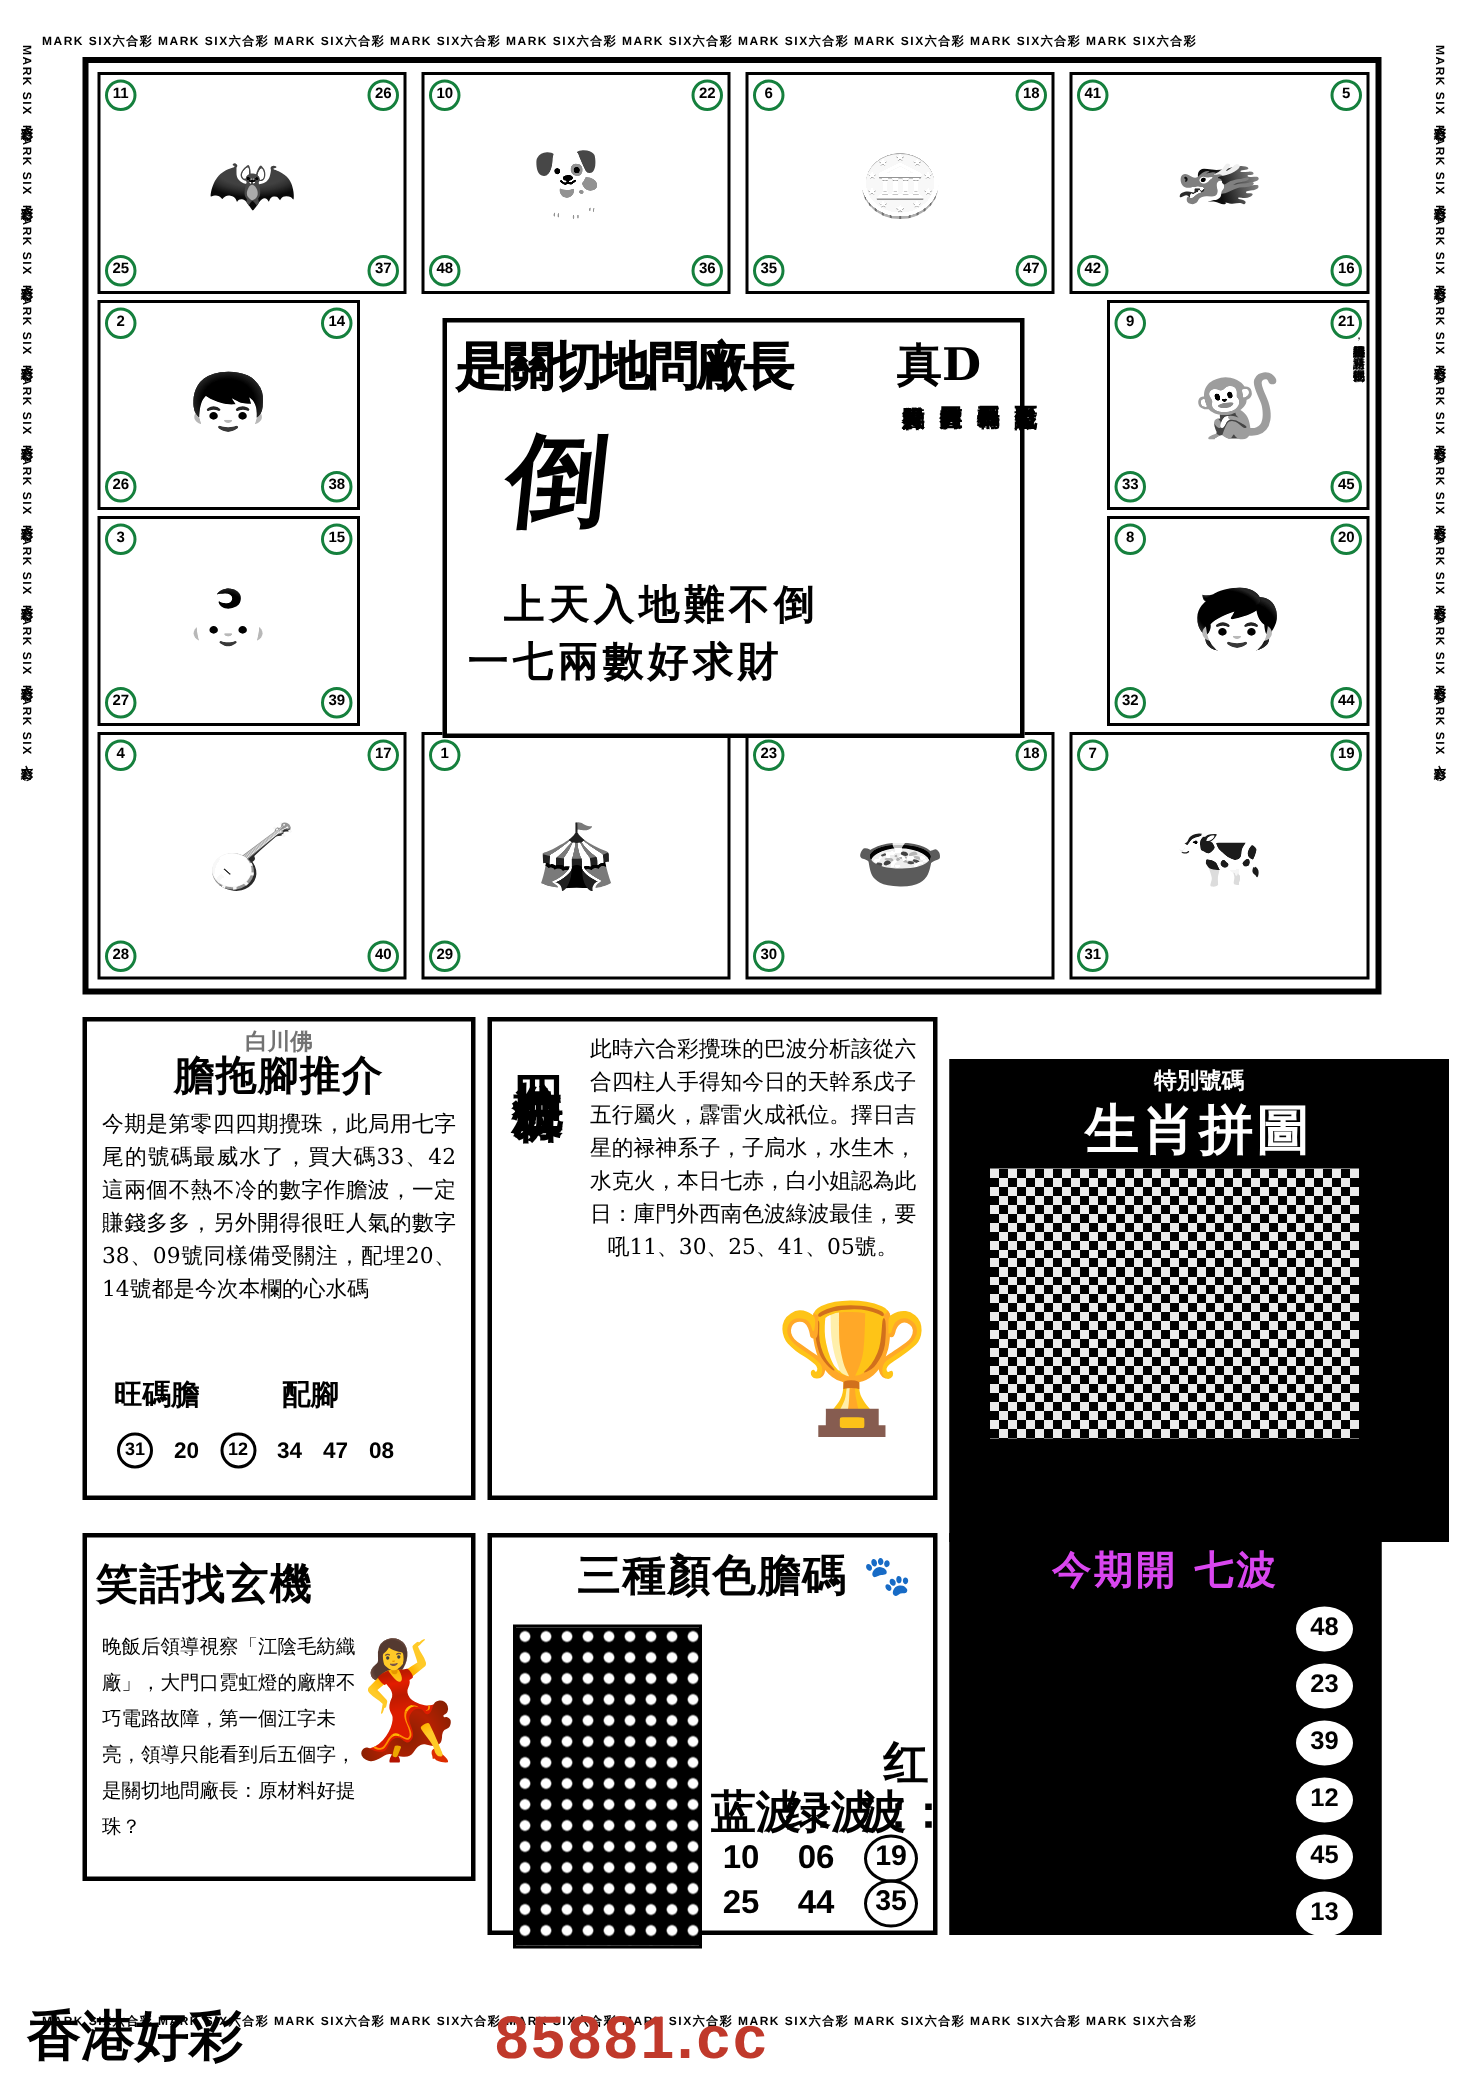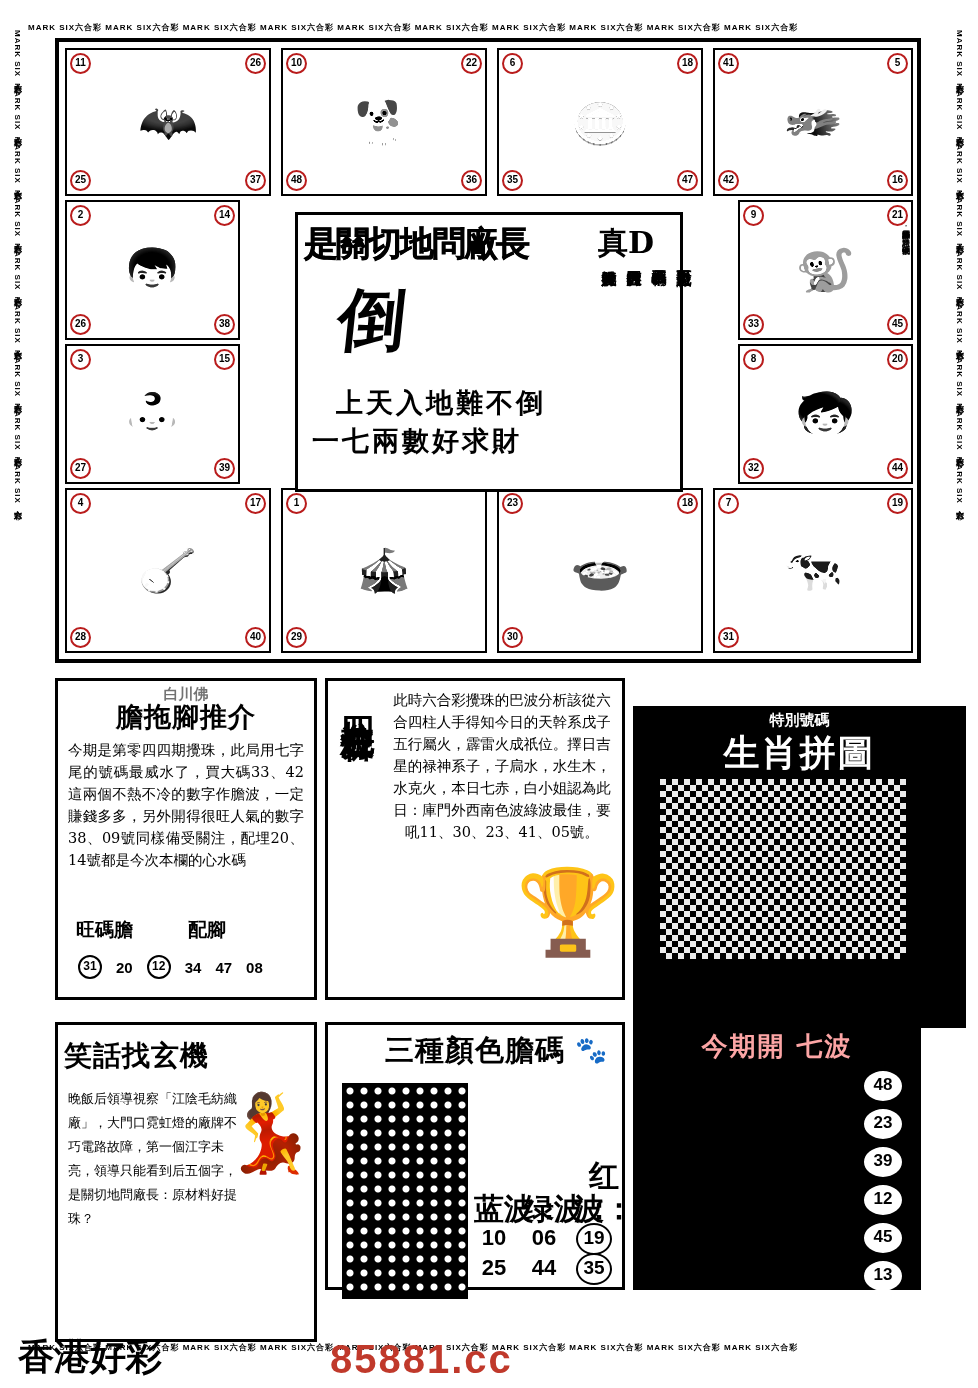--- a/index.html
+++ b/index.html
@@ -39,21 +39,21 @@
   .grid-frame{
     position:absolute;left:55px;top:38px;width:866px;height:625px;
     border:4px solid #000;background:#fff;box-sizing:border-box;
   }
   .cell{
     position:absolute;border:2px solid #000;background:#fff;box-sizing:border-box;
     overflow:hidden;
   }
   .cell .num{
     position:absolute;width:17px;height:17px;border-radius:50%;
-    border:2px solid #b91c1c;background:#fff;
+    border:2px solid #15803d;background:#fff;
     font-size:10px;font-weight:bold;line-height:15px;text-align:center;
     font-family:"Liberation Sans",sans-serif;
   }
   .n-tl{left:3px;top:3px;}
   .n-tr{right:3px;top:3px;}
   .n-bl{left:3px;bottom:3px;}
   .n-br{right:3px;bottom:3px;}
   .art{
     position:absolute;left:0;right:0;top:0;bottom:0;
     display:flex;align-items:center;justify-content:center;
@@ -145,21 +145,21 @@
     font-family:"DejaVu Serif",serif;font-weight:bold;font-size:30px;
     line-height:33px;text-align:center;
   }
   .wave-nums{
     position:absolute;bottom:8px;font-size:22px;font-weight:bold;
     font-family:"Liberation Sans",sans-serif;text-align:center;
   }
 
   
   .tv-head{
-    position:absolute;top:4px;left:0;right:0;text-align:center;color:#fca5a5;
+    position:absolute;top:4px;left:0;right:0;text-align:center;color:#d946ef;
     font-family:"DejaVu Serif",serif;font-weight:bold;font-size:26px;letter-spacing:2px;
   }
   .tv-body{
     position:absolute;left:10px;top:48px;width:198px;
     font-family:"DejaVu Serif",serif;font-size:14px;line-height:21px;color:#fff;
   }
   .tv-balls{position:absolute;right:6px;top:46px;width:48px;}
   .tv-ball{
     width:34px;height:26px;margin-bottom:8px;border:2px solid #fff;border-radius:50%;
     background:#fff;color:#000;font-weight:bold;font-size:17px;
@@ -343,32 +343,32 @@
       <span style="font-size:15px;font-weight:bold;font-family:'Liberation Sans',sans-serif;">20</span>
       <span class="nball">12</span>
       <span style="font-size:15px;font-weight:bold;font-family:'Liberation Sans',sans-serif;">34</span>
       <span style="font-size:15px;font-weight:bold;font-family:'Liberation Sans',sans-serif;">47</span>
       <span style="font-size:15px;font-weight:bold;font-family:'Liberation Sans',sans-serif;">08</span>
     </div>
   </div>
 
   <div class="box" style="left:325px;top:678px;width:300px;height:322px;">
     <div style="position:absolute;left:6px;top:10px;width:46px;writing-mode:vertical-rl;font-family:'DejaVu Serif',serif;font-weight:bold;font-size:34px;line-height:44px;letter-spacing:2px;">四柱色波分析</div>
-    <div class="body-cn" style="position:absolute;left:62px;right:8px;top:8px;text-align:center;">此時六合彩攪珠的巴波分析該從六合四柱人手得知今日的天幹系戊子五行屬火，霹雷火成祇位。擇日吉星的禄神系子，子扃水，水生木，水克火，本日七赤，白小姐認為此日：庫門外西南色波綠波最佳，要吼11、30、23、41、05號。</div>
+    <div class="body-cn" style="position:absolute;left:62px;right:8px;top:8px;text-align:center;">此時六合彩攪珠的巴波分析該從六合四柱人手得知今日的天幹系戊子五行屬火，霹雷火成祇位。擇日吉星的禄神系子，子扃水，水生木，水克火，本日七赤，白小姐認為此日：庫門外西南色波綠波最佳，要吼11、30、25、41、05號。</div>
     <div class="trophy">🏆</div>
   </div>
 
   <div class="box black-panel" style="left:633px;top:706px;width:333px;height:322px;border-color:#000;">
     <div class="sp-head">特別號碼</div>
     <div class="sp-big">生肖拼圖</div>
     <div class="qr"></div>
   </div>
   <div style="position:absolute;left:640px;top:1004px;width:300px;font-size:10px;font-family:'DejaVu Serif',serif;">各位，當知道信息時請下載0440808</div>
 
-  <div class="box" style="left:55px;top:1022px;width:262px;height:320px;">
+  <div class="box" style="left:55px;top:1022px;width:262px;height:232px;">
     <div class="box-title" style="position:absolute;left:6px;top:12px;font-size:28px;letter-spacing:1px;">笑話找玄機</div>
     <div class="body-cn" style="position:absolute;left:10px;width:178px;top:62px;font-size:13px;line-height:24px;">晚飯后領導視察「江陰毛紡織廠」，大門口霓虹燈的廠牌不巧電路故障，第一個江字未亮，領導只能看到后五個字，是關切地問廠長：原材料好提珠？</div>
     <div class="lady">💃</div>
   </div>
 
   <div class="box" style="left:325px;top:1022px;width:300px;height:268px;">
     <div class="box-title" style="position:absolute;left:0;right:0;top:6px;font-size:29px;letter-spacing:1px;">三種顏色膽碼</div>
     <div class="paw">🐾</div>
     <div class="balls-art"></div>
 

